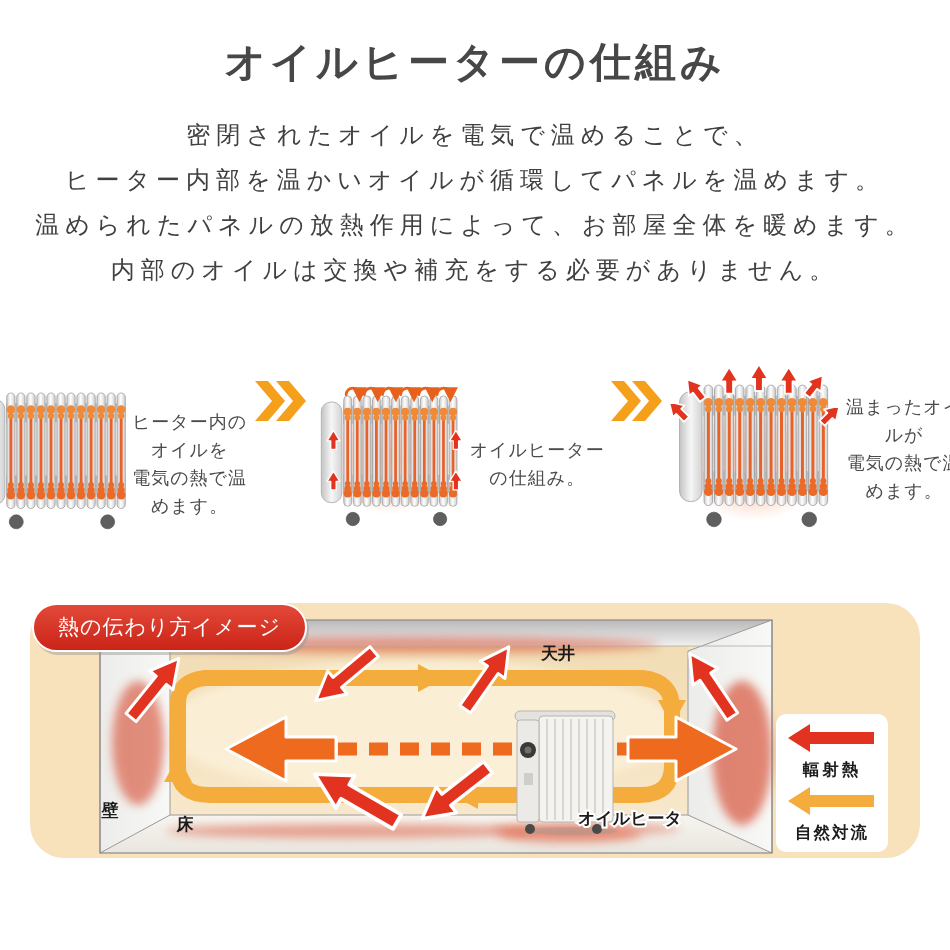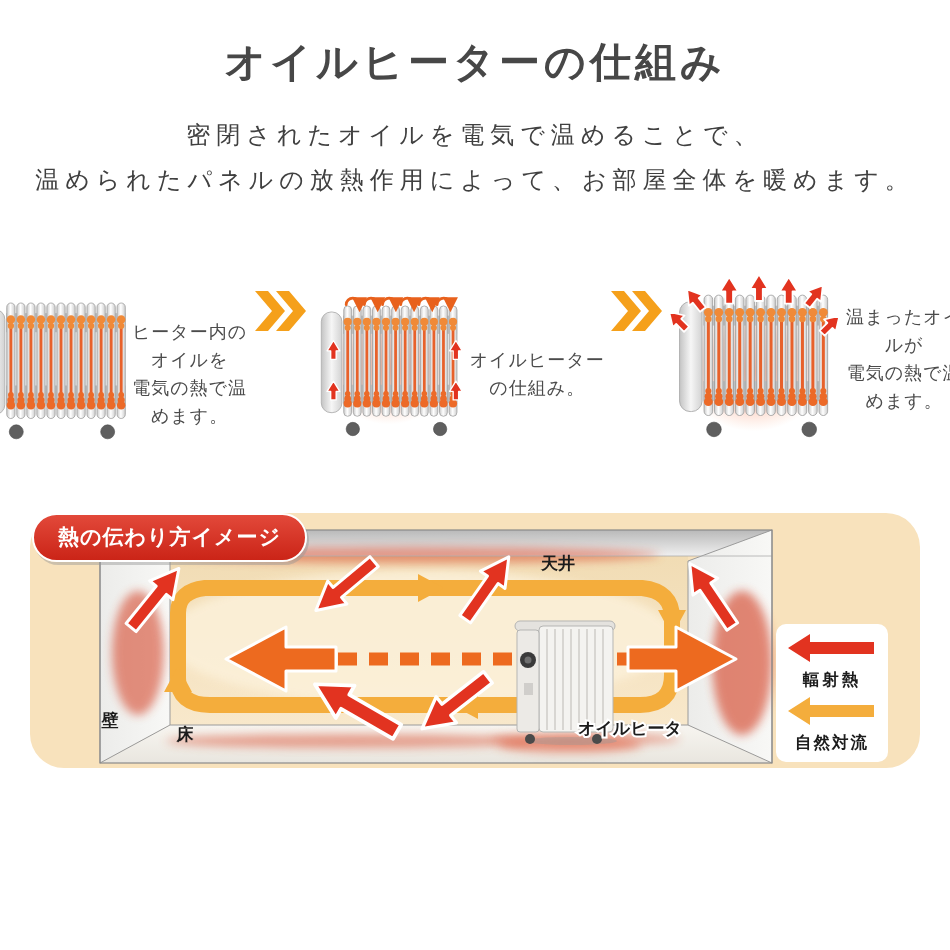--- a/index.html
+++ b/index.html
@@ -21,36 +21,38 @@
   }
   .step{display:flex;flex-direction:row;align-items:center;}
   .caption{margin-top:10px;text-align:center;}
   .caption div{font-size:18px;line-height:28px;letter-spacing:1px;color:#4b4b4b;}
   .chevron-wrap{align-self:flex-end;margin-bottom:158px;width:52px;}
   .heat-section{position:relative;width:890px;margin:19px auto 0;}
   .room-wrap{margin-top:24px;}
   .badge{
     position:absolute;top:0;left:2px;z-index:2;display:inline-block;
     background:linear-gradient(180deg,#e2493a,#cb2417);
-    color:#ffffff;font-size:21px;font-weight:bold;letter-spacing:1px;
+    color:#ffffff;font-size:21px;font-weight:normal;letter-spacing:1px;
     padding:8px 24px 9px 24px;border-radius:25px;border:2px solid #ffffff;
     box-shadow:2px 3px 0 rgba(150,150,150,0.45);
   }
   svg{display:block;}
 </style>
 </head>
 <body>
 
 <div class="page">
 
   <h1 class="page-title">オイルヒーターの仕組み</h1>
 
   <div class="description">
     <div>密閉されたオイルを電気で温めることで、</div>
+    <div>ヒーター内部を温かいオイルが循環してパネルを温めます。</div>
     <div>温められたパネルの放熱作用によって、お部屋全体を暖めます。</div>
+    <div>内部のオイルは交換や補充をする必要がありません。</div>
   </div>
 
   <div class="steps-row">
 
     <div class="step">
       <svg width="230" height="240" viewBox="0 0 230 240">
         <defs>
           <linearGradient id="fgA" x1="0" y1="0" x2="1" y2="0">
             <stop offset="0" stop-color="#c9c9c9"></stop>
               <stop offset="0.45" stop-color="#ffffff"></stop>

